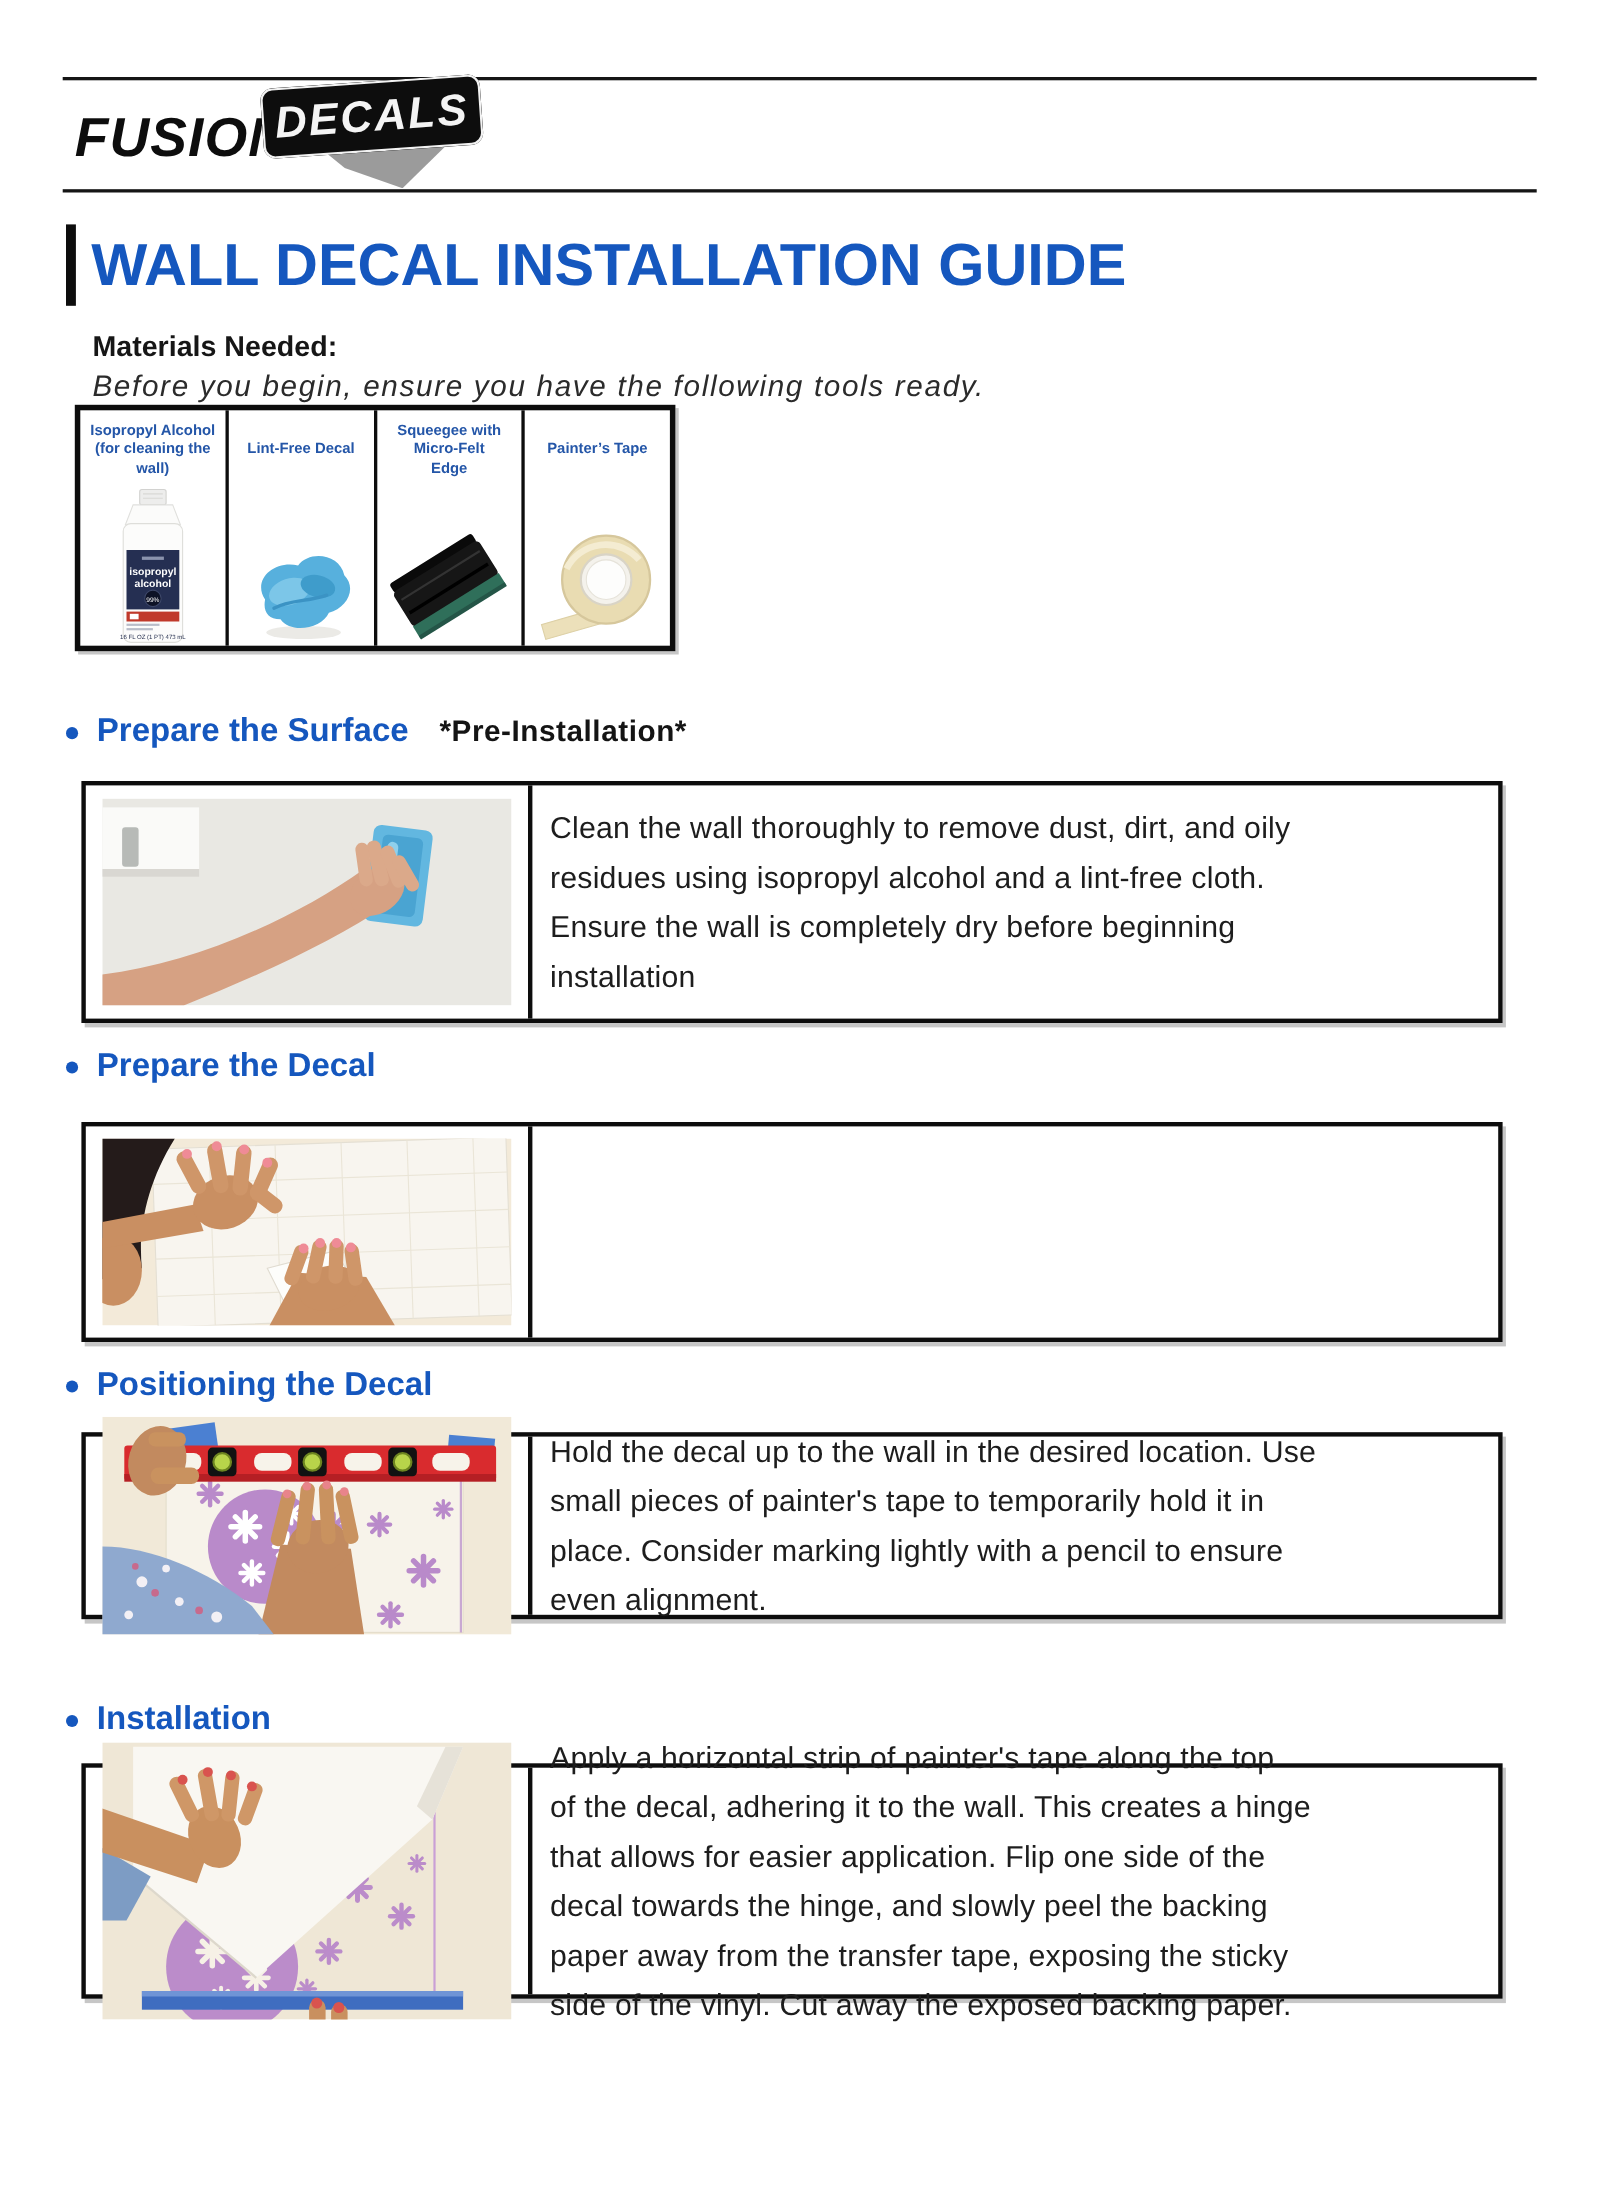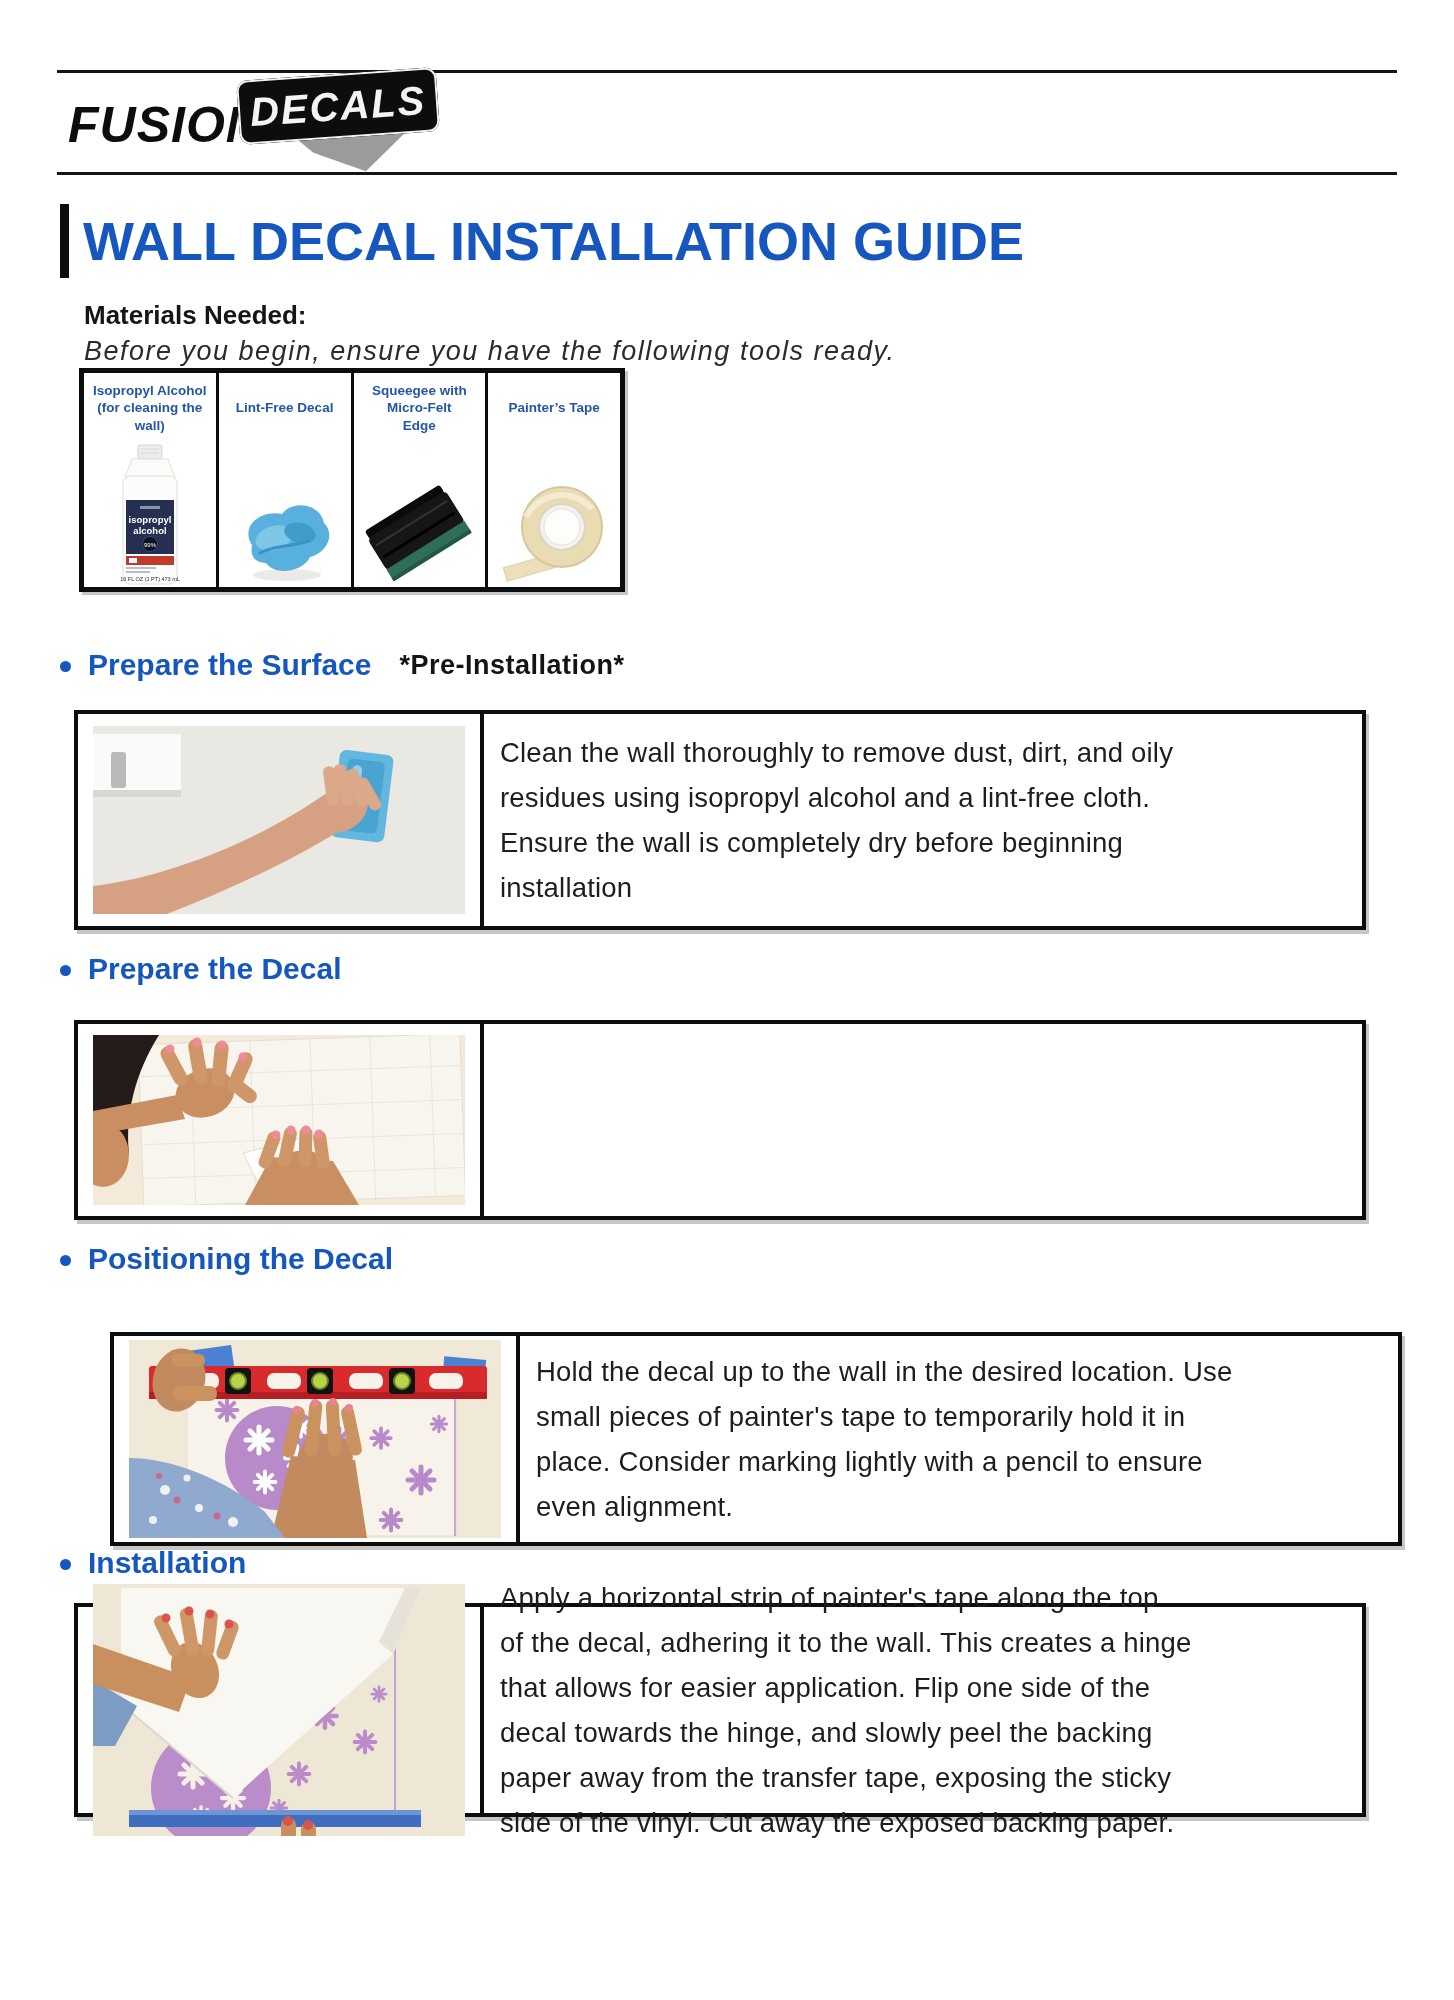--- a/index.html
+++ b/index.html
@@ -66,21 +66,21 @@
   <div class="abs rule" style="left:57px;top:172px;width:1340px;"></div>
 
   <div class="abs title-row" style="left:60px;top:204px;">
     <div class="title-bar"></div>
     <div class="title-text">WALL DECAL INSTALLATION GUIDE</div>
   </div>
 
   <div class="abs mat-heading" style="left:84px;top:300px;">Materials Needed:</div>
   <div class="abs mat-intro" style="left:84px;top:336px;">Before you begin, ensure you have the following tools ready.</div>
 
-  <div class="abs mat-table" style="left:79px;top:368px;">
+  <div class="abs mat-table" style="left:68px;top:368px;">
     <div class="mat-cell">
       <div class="mat-label">Isopropyl Alcohol
 (for cleaning the
 wall)</div>
       <div class="mat-img">
         <svg width="94" height="144" viewBox="0 0 94 144">
           <rect x="35" y="2" width="24" height="14" rx="2" fill="#ededec" stroke="#d2d2d0"></rect>
           <line x1="38" y1="6" x2="56" y2="6" stroke="#d8d8d6"></line>
           <line x1="38" y1="10" x2="56" y2="10" stroke="#d8d8d6"></line>
           <path d="M29,16 h36 l7,18 h-50 z" fill="#fbfbfa" stroke="#e0e0dd"></path>
@@ -237,21 +237,21 @@
           </g>
         </g>
       </svg>
     </div>
   </div>
 
   <div class="abs sec-heading" style="left:60px;top:1242px;">
     <div class="sec-bullet"></div>
     <div class="sec-title">Positioning the Decal</div>
   </div>
-  <div class="abs step-box" style="top:1332px;height:214px;margin-left:36px;">
+  <div class="abs step-box" style="top:1302px;height:170px;">
     <div class="photo-cell">
       <svg width="372" height="198" viewBox="0 0 372 198">
         <defs>
           <g id="p3s" stroke-linecap="round">
             <line x1="-13" y1="0" x2="13" y2="0"></line>
               <line x1="0" y1="-13" x2="0" y2="13"></line>
             <line x1="-9" y1="-9" x2="9" y2="9"></line>
               <line x1="-9" y1="9" x2="9" y2="-9"></line>
           </g>
         </defs>

